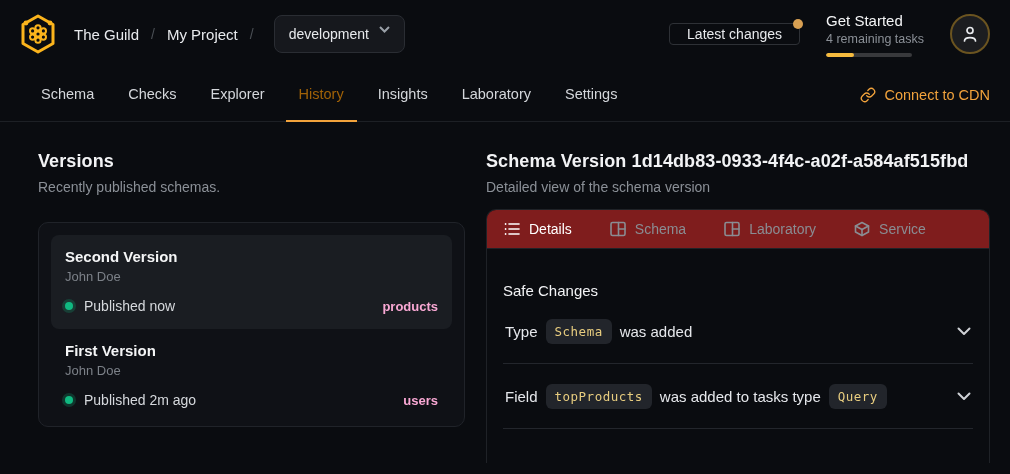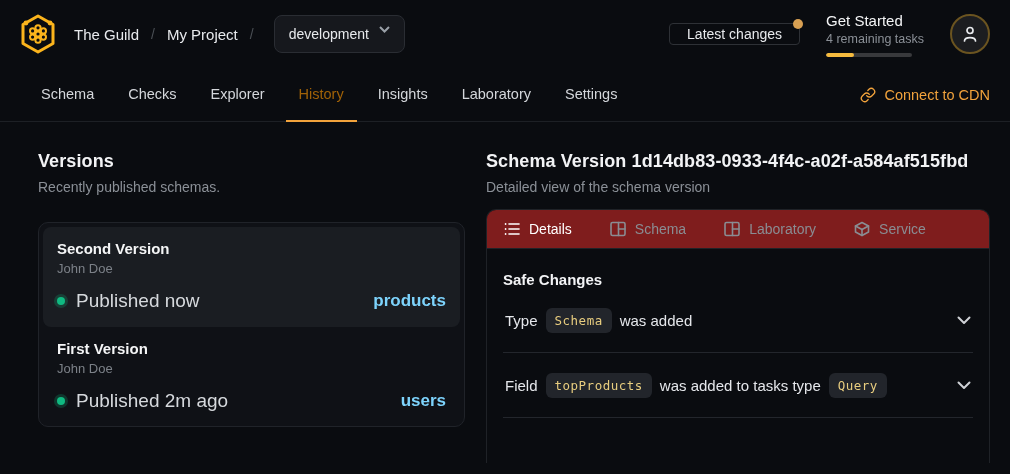--- a/index.html
+++ b/index.html
@@ -53,37 +53,37 @@
     color:var(--accent);font-size:14.5px;cursor:pointer;
   }
   .cdn-link svg{width:16px;height:16px;stroke:var(--accent);stroke-width:2;fill:none;stroke-linecap:round;stroke-linejoin:round;}
   
   .main{display:flex;padding:0 20px;align-items:flex-start;}
   .col-left{width:427px;flex:0 0 auto;margin-right:21px;margin-left:18px;}
   .col-right{flex:1;min-width:0;}
   .sec-title{font-size:18px;font-weight:700;margin-top:29px;letter-spacing:.1px;}
   .sec-sub{font-size:14px;color:var(--muted);margin-top:7px;}
   
-  .vlist{margin-top:27px;border:1px solid #202329;border-radius:10px;background:#0f1116;padding:4px;height:205px;overflow:hidden;}
+  .vlist{margin-top:27px;border:1px solid #202329;border-radius:10px;background:#0f1116;padding:12px;height:205px;overflow:hidden;}
   .vitem{border-radius:8px;padding:13px 14px 15px;cursor:pointer;}
   .vitem.selected{background:var(--sel);}
   .v-name{font-size:15px;font-weight:700;color:#f4f5f6;}
   .v-author{font-size:13px;color:#7c8188;margin-top:4px;}
   .v-status{display:flex;align-items:center;margin-top:14px;}
   .dot-green{width:8px;height:8px;border-radius:50%;background:var(--green);box-shadow:0 0 0 3px rgba(16,185,129,.22);margin-right:11px;}
-  .v-pub{font-size:19px;color:#d6d9dd;}
-  .v-service{margin-left:auto;font-size:17px;font-weight:700;color:#7dd3fc;}
+  .v-pub{font-size:14px;color:#d6d9dd;}
+  .v-service{margin-left:auto;font-size:13px;font-weight:700;color:#f9a8d4;}
   
   .panel{margin-top:14px;border:1px solid #1f2227;border-bottom:none;border-radius:10px 10px 0 0;height:254px;overflow:hidden;}
   .panel-tabs{height:39px;display:flex;align-items:center;gap:38px;padding:0 17px;background:#7f1d1d;border-bottom:1px solid #1f2227;}
   .ptab{display:flex;align-items:center;gap:9px;font-size:14px;color:#8a8d93;cursor:pointer;}
   .ptab.active{color:#ffffff;}
   .ptab svg{width:16px;height:16px;stroke:currentColor;fill:none;stroke-width:1.6;stroke-linecap:round;stroke-linejoin:round;}
   .panel-body{padding:6px 16px 0;}
-  .safe-title{font-size:15px;font-weight:700;margin-top:16px;}
+  .safe-title{font-size:15px;font-weight:400;margin-top:27px;}
   .change-row{display:flex;align-items:center;padding:20px 2px 19px;border-bottom:1px solid #23262c;font-size:15px;color:#e5e7eb;cursor:pointer;}
   .code-badge{
     font-family:"DejaVu Sans Mono","Liberation Mono",monospace;
     font-size:12.5px;color:var(--code);background:#22252b;border-radius:6px;
     padding:5px 9px;margin:0 8px;letter-spacing:.5px;
   }
   .row-chev{margin-left:auto;width:14px;height:9px;stroke:#cfd2d6;stroke-width:2;fill:none;stroke-linecap:round;stroke-linejoin:round;}
 </style>
 </head>
 <body>

